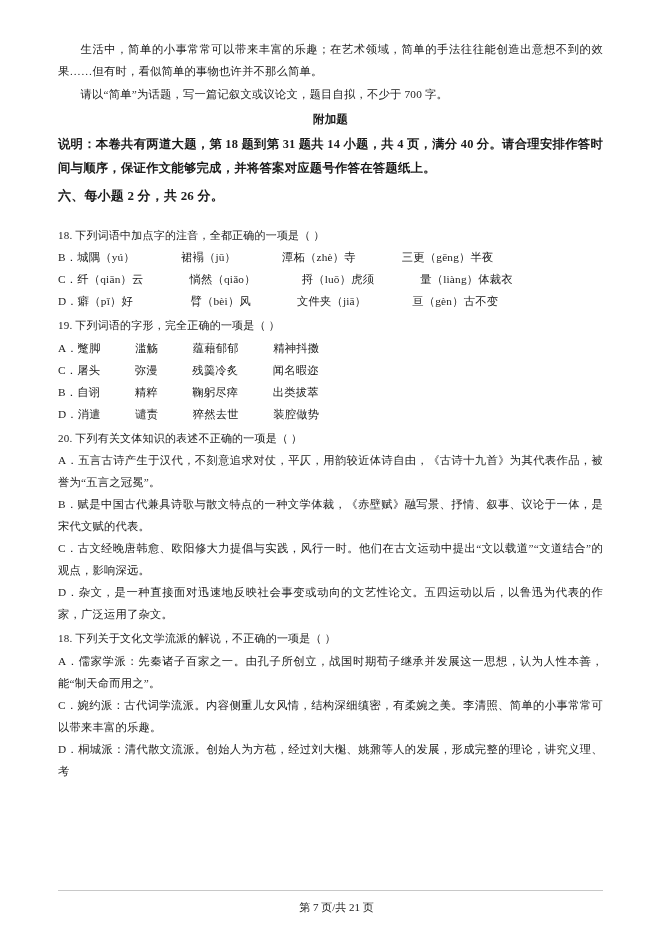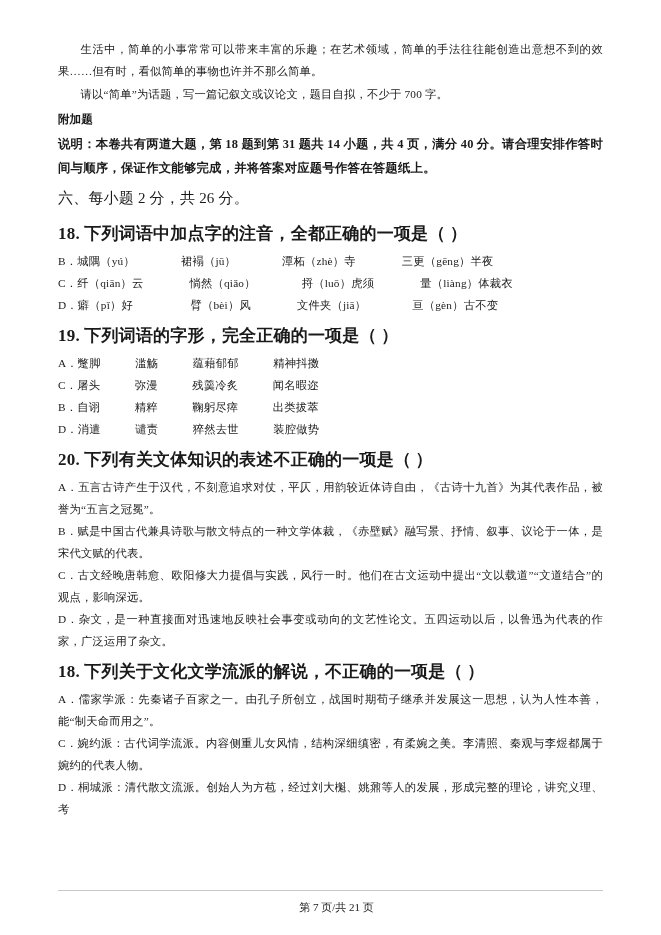--- a/index.html
+++ b/index.html
@@ -24,47 +24,46 @@
   }
   .para {
     font-size: 11.3px;
     line-height: 1.95;
     text-align: justify;
     margin: 0 0 1px 0;
     letter-spacing: 0.2px;
   }
   .indent2 { text-indent: 2em; }
   .heading-center {
-    text-align: left;
+    text-align: center;
     font-size: 11.6px;
     font-weight: bold;
     line-height: 2.0;
     margin: 3px 0 0 0;
   }
   .notice {
     font-size: 12.4px;
     font-weight: bold;
     line-height: 1.95;
     text-align: justify;
     margin: 1px 0 0 0;
     letter-spacing: 0.2px;
   }
   .section-title {
-    font-size: 15px;
-    font-weight: normal;
+    font-size: 13px;
+    font-weight: bold;
     line-height: 2.0;
-    margin: 2px 0 4px 0;
+    margin: 2px 0 16px 0;
     letter-spacing: 0.2px;
   }
   .q-stem {
-    font-size: 17px;
+    font-size: 11px;
     line-height: 1.95;
     margin: 3px 0 0 0;
     letter-spacing: 0.2px;
-    font-weight: bold;
   }
   .opt {
     font-size: 11.3px;
     line-height: 1.95;
     margin: 0;
     letter-spacing: 0.2px;
     white-space: pre;
   }
   .opt-wrap {
     font-size: 11.3px;
@@ -117,18 +116,18 @@
   <p class="opt">D．消遣　　　谴责　　　猝然去世　　　装腔做势</p>
 
   <p class="q-stem">20. 下列有关文体知识的表述不正确的一项是（    ）</p>
   <p class="opt-wrap">A．五言古诗产生于汉代，不刻意追求对仗，平仄，用韵较近体诗自由，《古诗十九首》为其代表作品，被誉为“五言之冠冕”。</p>
   <p class="opt-wrap">B．赋是中国古代兼具诗歌与散文特点的一种文学体裁，《赤壁赋》融写景、抒情、叙事、议论于一体，是宋代文赋的代表。</p>
   <p class="opt-wrap">C．古文经晚唐韩愈、欧阳修大力提倡与实践，风行一时。他们在古文运动中提出“文以载道”“文道结合”的观点，影响深远。</p>
   <p class="opt-wrap">D．杂文，是一种直接面对迅速地反映社会事变或动向的文艺性论文。五四运动以后，以鲁迅为代表的作家，广泛运用了杂文。</p>
 
   <p class="q-stem">18. 下列关于文化文学流派的解说，不正确的一项是（    ）</p>
   <p class="opt-wrap">A．儒家学派：先秦诸子百家之一。由孔子所创立，战国时期荀子继承并发展这一思想，认为人性本善，能“制天命而用之”。</p>
-  <p class="opt-wrap">C．婉约派：古代词学流派。内容侧重儿女风情，结构深细缜密，有柔婉之美。李清照、秦观与李煜都属于婉约的代表人物。</p>
+  <p class="opt-wrap">C．婉约派：古代词学流派。内容侧重儿女风情，结构深细缜密，有柔婉之美。李清照、简单的小事常常可以带来丰富的乐趣。</p>
   <p class="opt-wrap">D．桐城派：清代散文流派。创始人为方苞，经过刘大櫆、姚鼐等人的发展，形成完整的理论，讲究义理、考</p>
 
   <div class="footer-rule"></div>
   <div class="footer">第 7 页/共 21 页</div>
 </div>
 
 </body></html>

